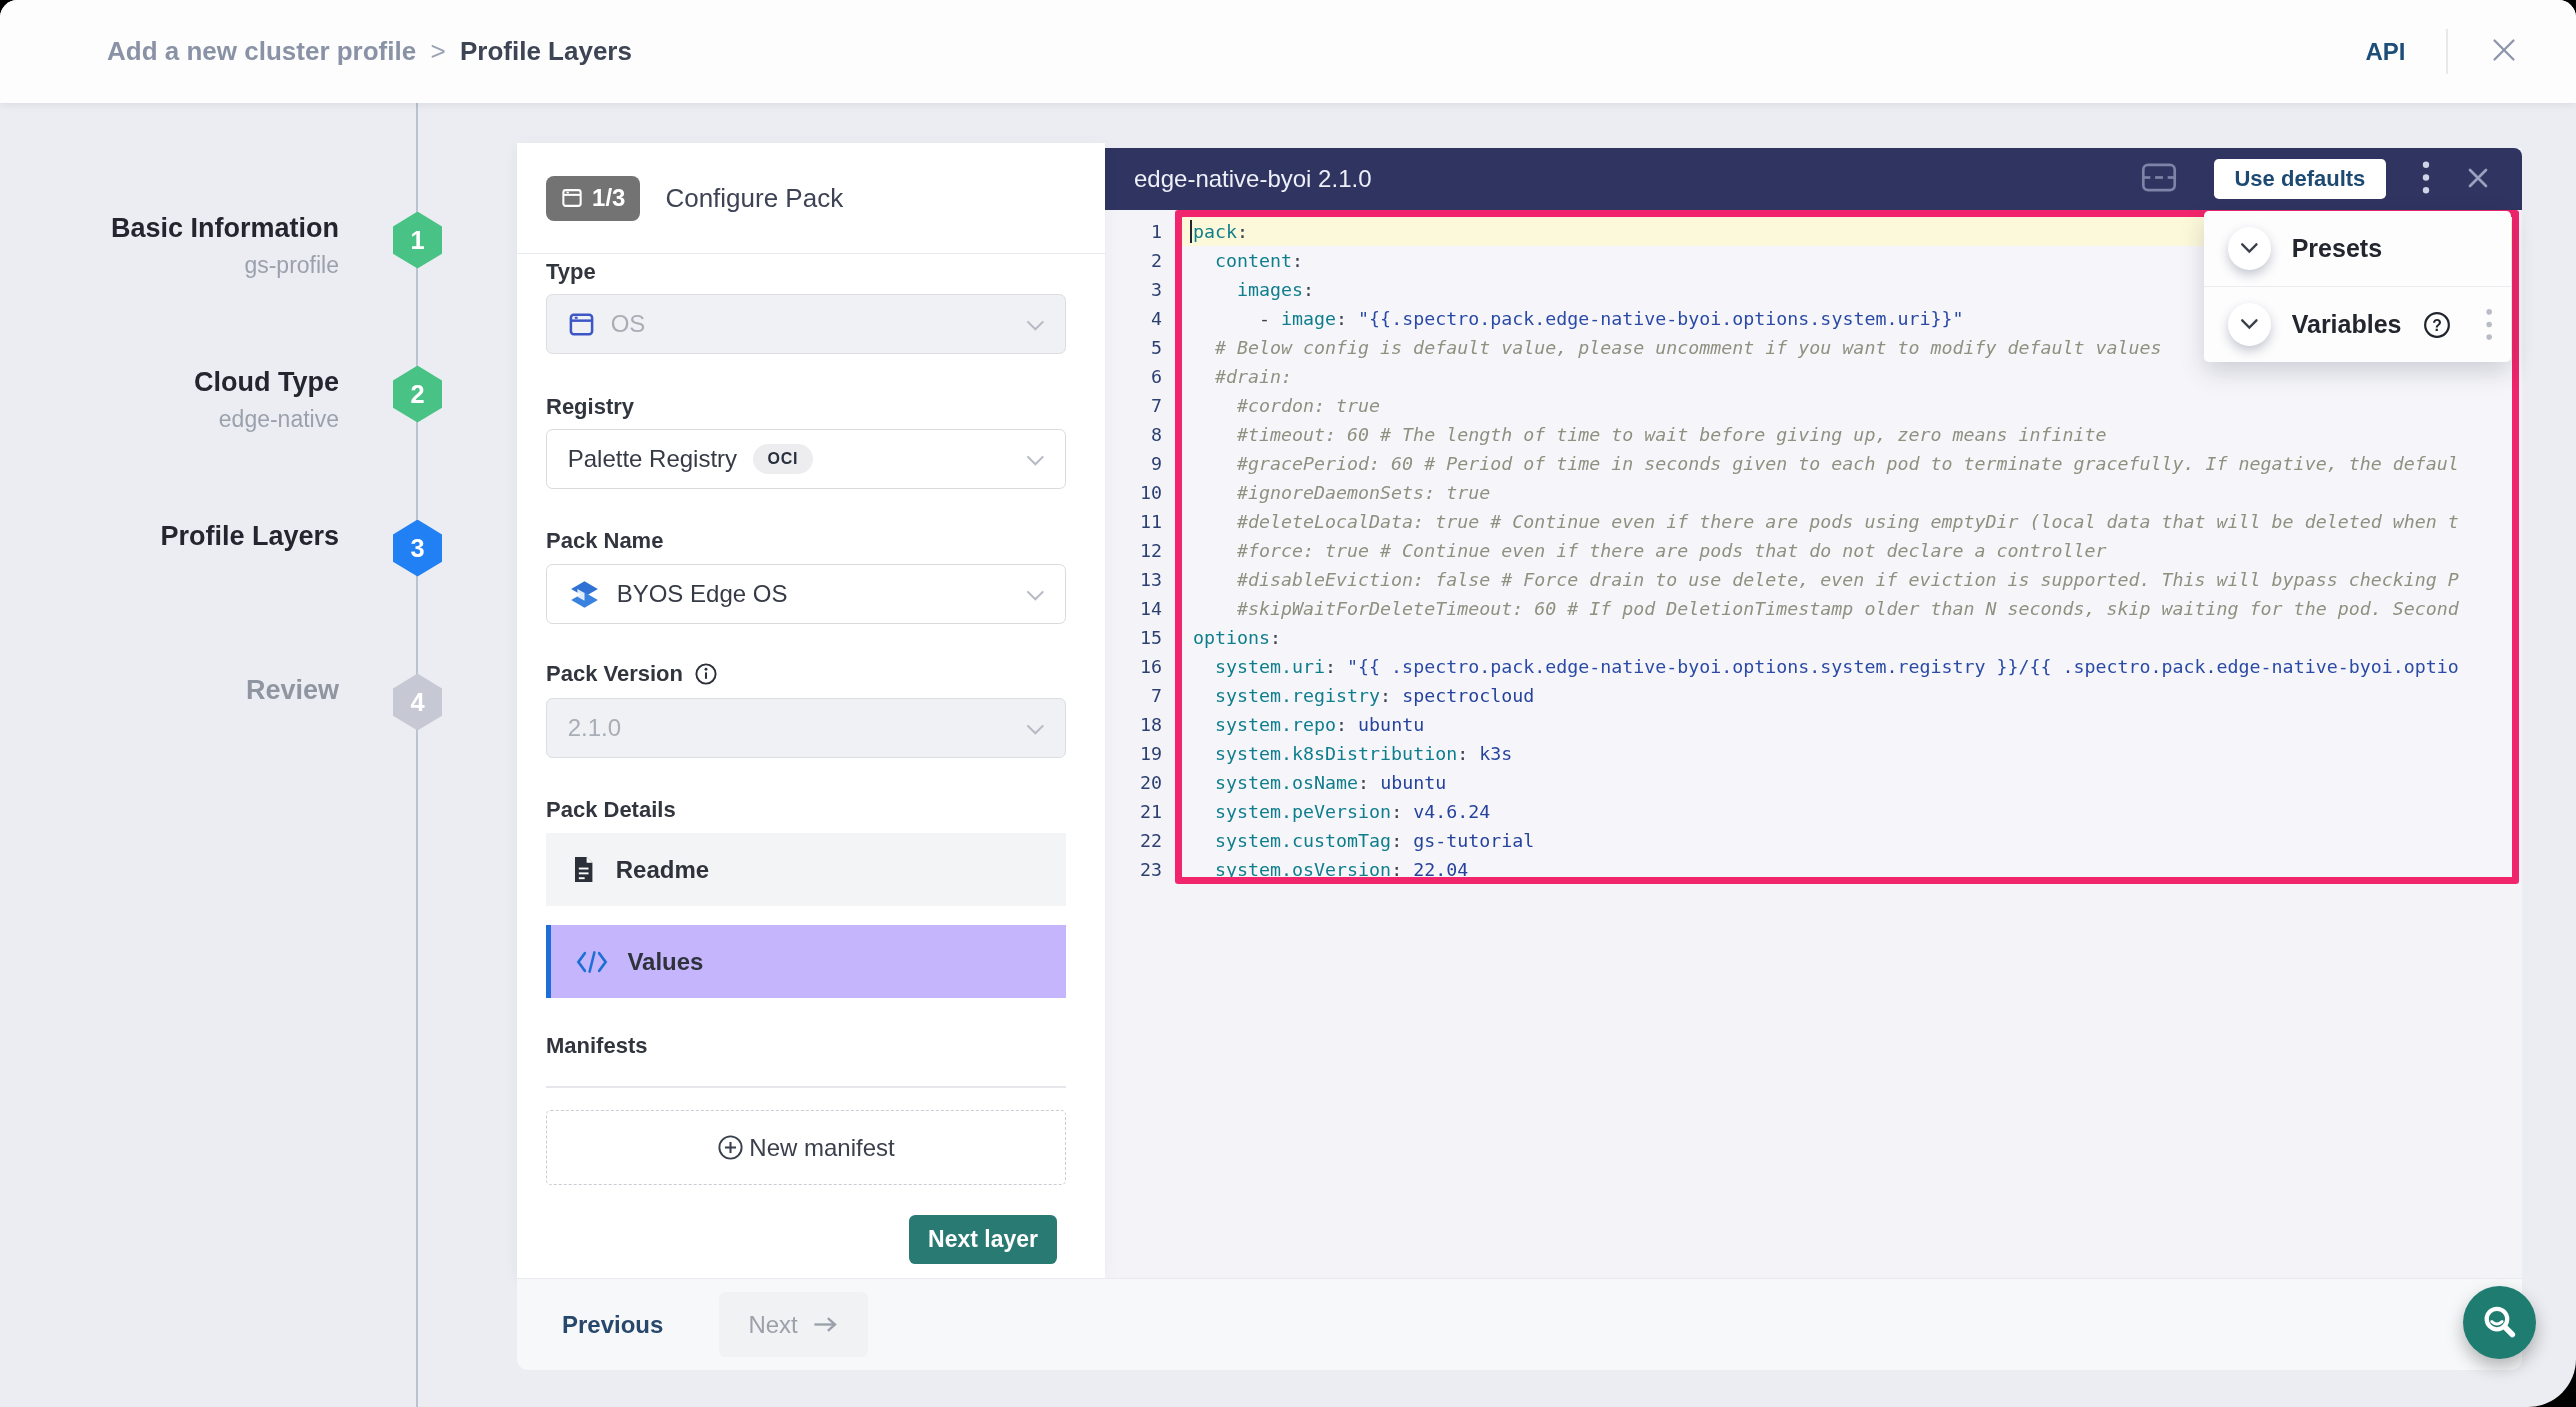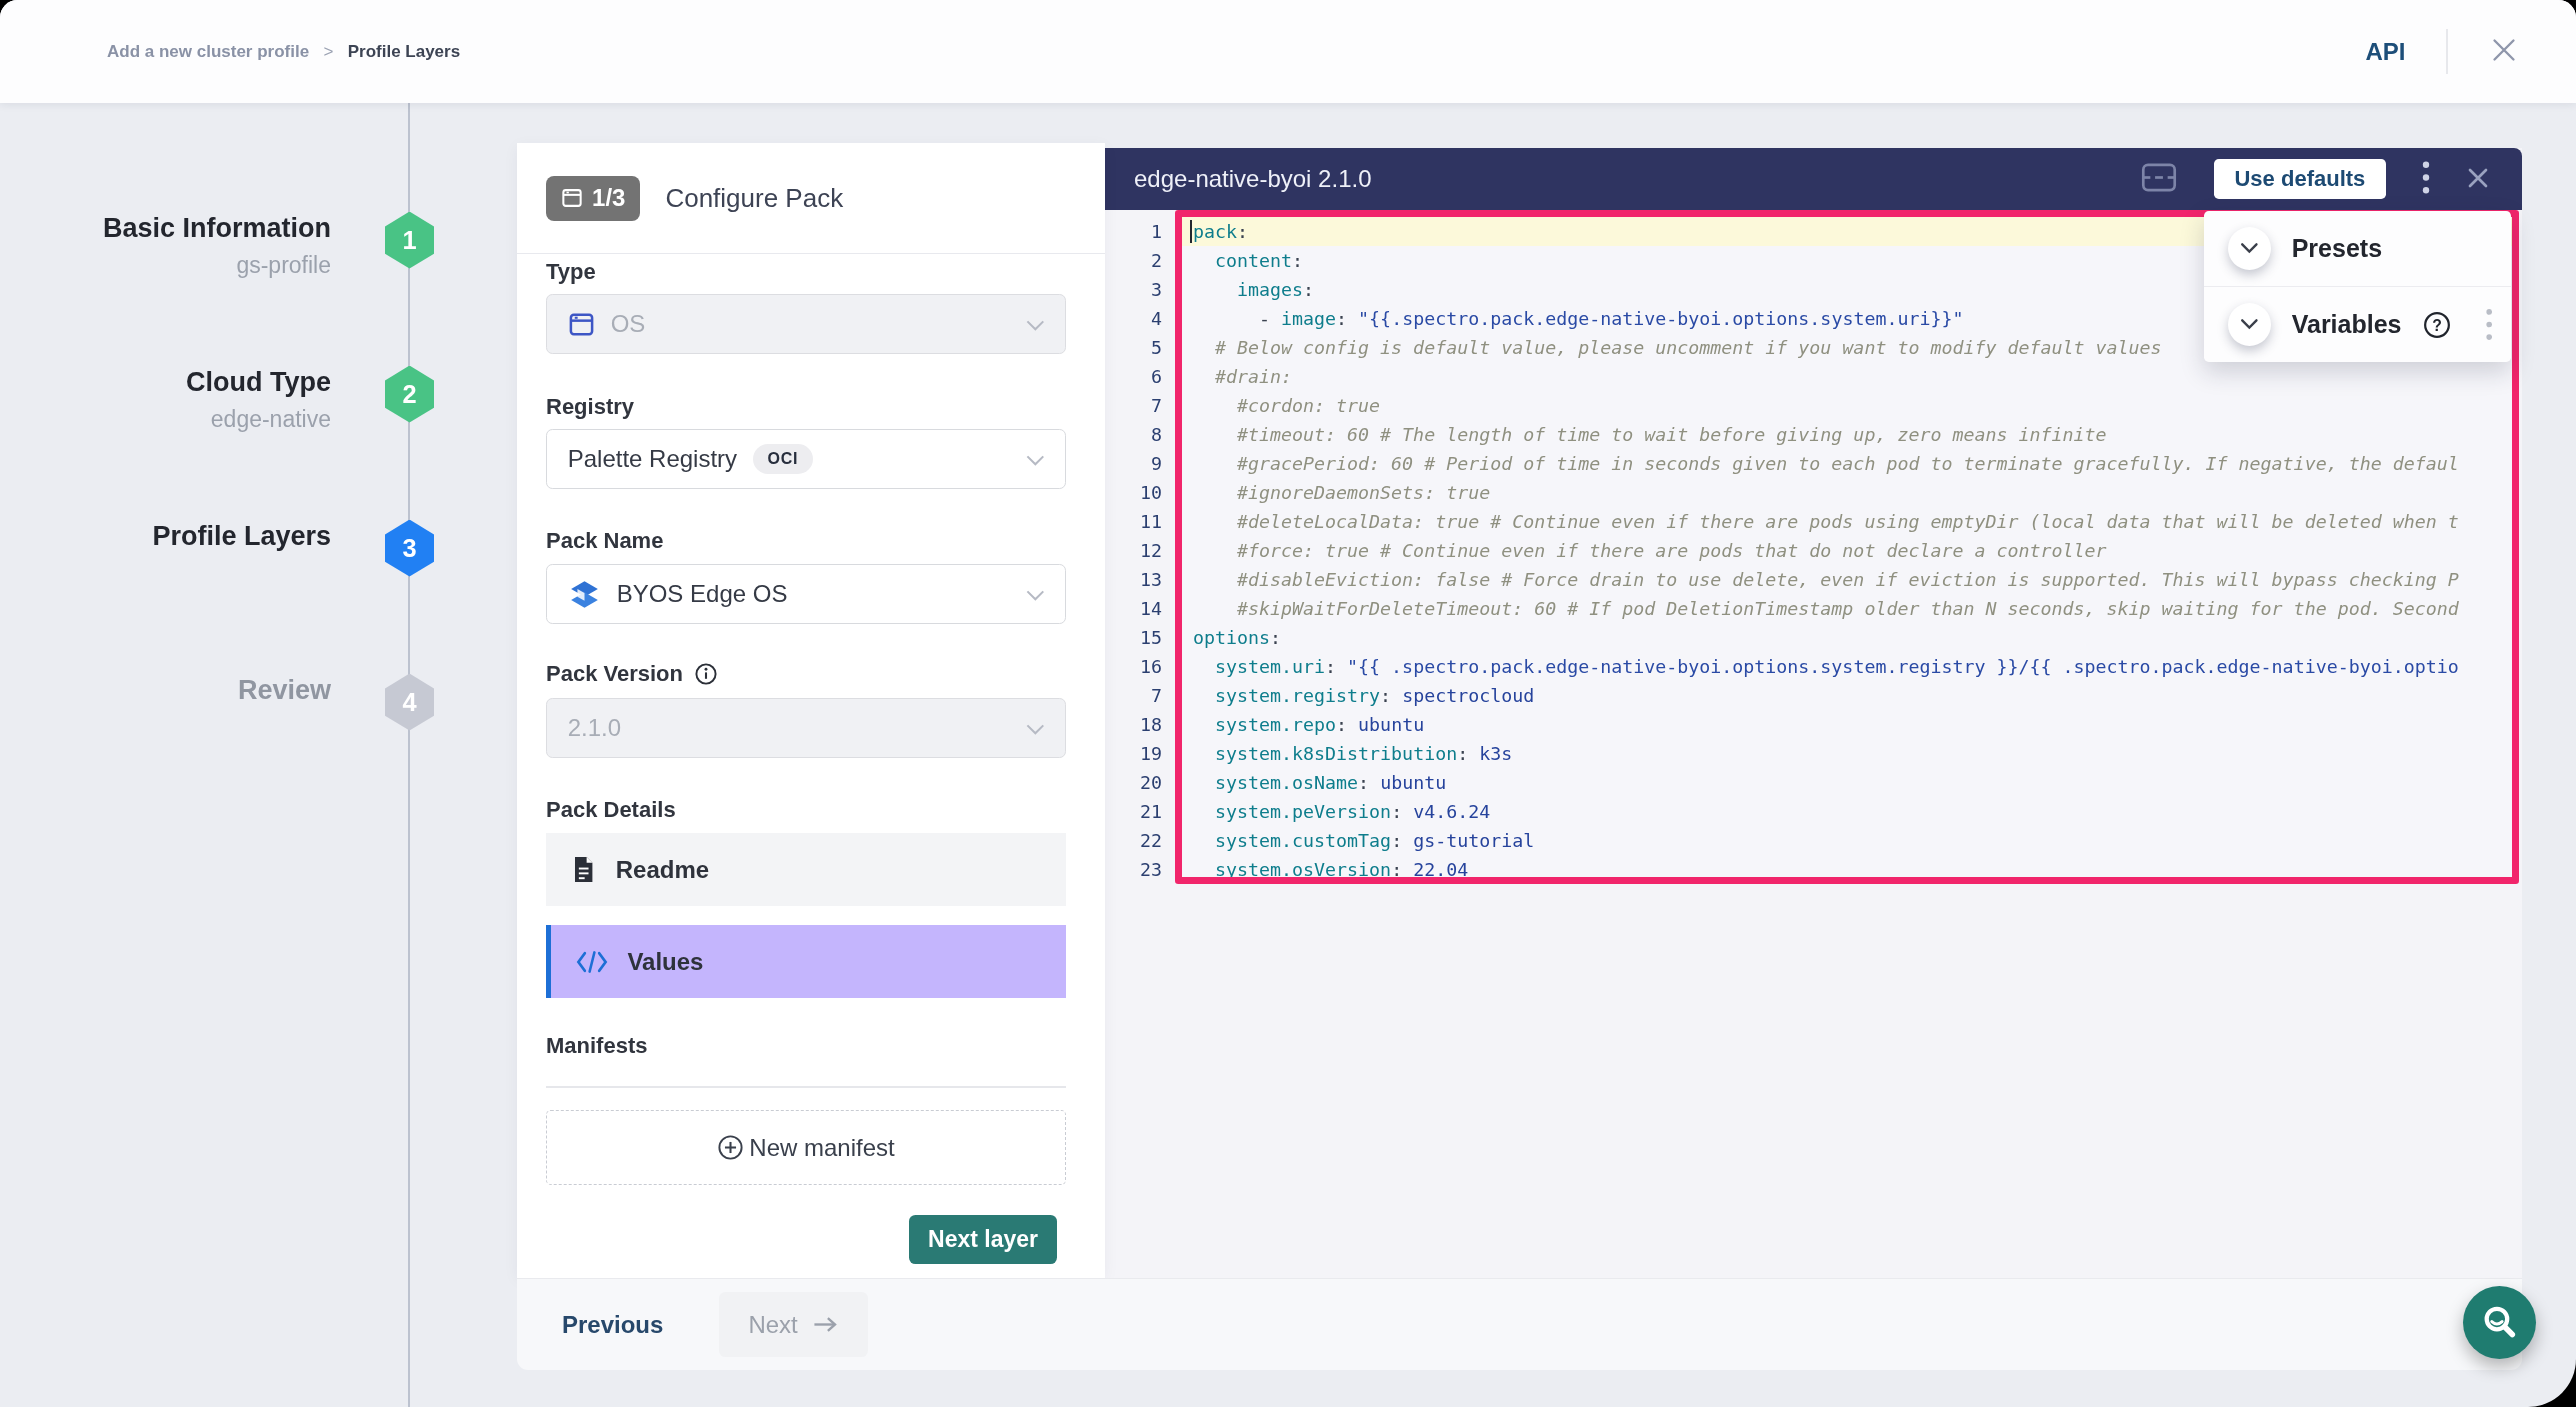--- a/index.html
+++ b/index.html
@@ -2,30 +2,30 @@
 <html style="font-size:12.7px"><head>
 <meta charset="utf-8">
 <style>
   html,body{margin:0;padding:0;background:#000;}
   .app{position:relative;width:2576px;height:1407px;background:#ebedf2;overflow:hidden;
        border-radius:17.5px 17.5px 48px 0;font-family:"Liberation Sans",sans-serif;-webkit-font-smoothing:antialiased;}
 
   
   .topbar{position:absolute;left:0;top:0;width:2576px;height:103px;background:#fdfdfe;
           box-shadow:0 1.6px 8px rgba(30,40,70,.08);display:flex;align-items:center;z-index:20;}
-  .crumb{margin-left:107px;font-size:17px;font-weight:600;display:flex;gap:14.3px;align-items:flex-end;}
+  .crumb{margin-left:107px;font-size:26px;font-weight:600;display:flex;gap:14.3px;align-items:flex-end;}
   .crumb .muted{color:#8a92a6;}
   .crumb .sep{color:#9aa1b2;font-weight:400;}
   .crumb .current{color:#3d4454;}
   .top-right{margin-left:auto;margin-right:57px;display:flex;align-items:center;gap:41px;}
   .api{font-size:24px;font-weight:600;color:#1d4e79;cursor:pointer;}
   .top-div{width:1.6px;height:45px;background:#e7e8ec;}
 
   
-  .stepper{position:absolute;left:0;top:103px;width:580px;height:1304px;}
+  .stepper{position:absolute;left:8px;top:103px;width:580px;height:1304px;}
   .step-line{position:absolute;left:408px;top:0;width:2.4px;height:1304px;background:#bcc2cf;}
   .step{position:absolute;left:0;width:434px;}
   .step-texts{position:absolute;right:103px;left:0;text-align:right;top:0;}
   .step-title{font-size:27px;font-weight:600;color:#23262e;line-height:37px;}
   .step-sub{font-size:23px;font-weight:500;color:#9ba1ac;line-height:37px;}
   .step.upcoming .step-title{color:#9096a1;}
   .hex{position:absolute;left:385px;top:1.6px;width:49px;height:57px;display:flex;align-items:center;justify-content:center;
        clip-path:polygon(50% 0%,100% 26%,100% 74%,50% 100%,0% 74%,0% 26%);color:#fff;font-size:25.4px;font-weight:600;}
   .step.done .hex{background:#49c385;}
   .step.current .hex{background:#2180f3;}

